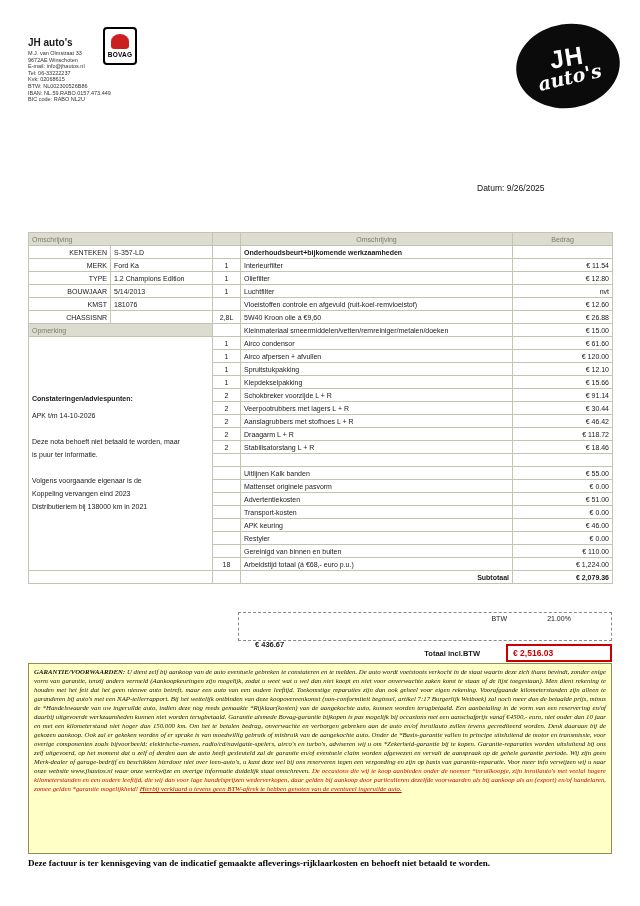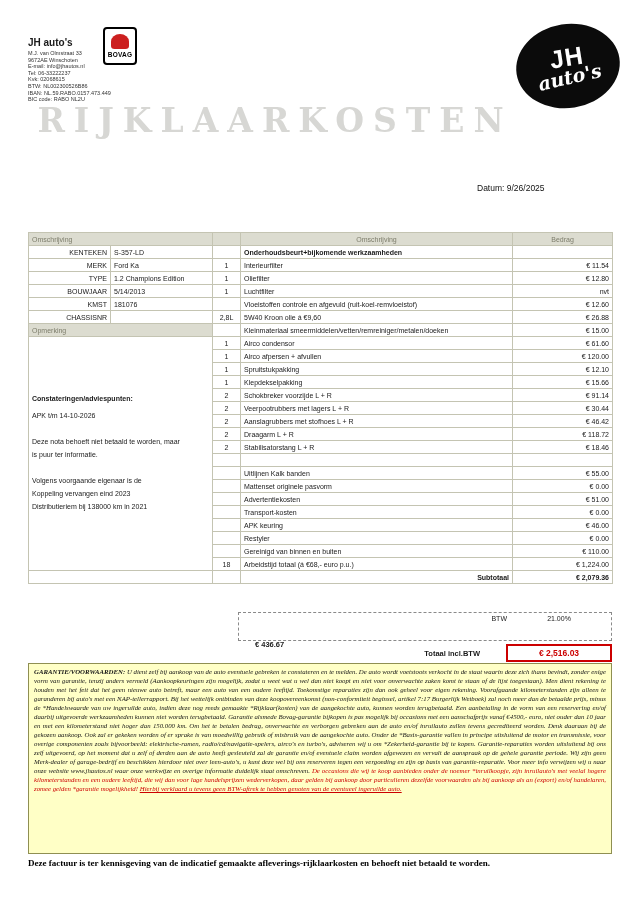--- a/index.html
+++ b/index.html
@@ -53,21 +53,21 @@
   
   .dashed-box { position:absolute; left:238px; top:612px; width:374px; height:29px;
     border:1px dashed #8a8a8a; padding:2px 0 0 0; font-size:7px; }
   .btw-row { display:flex; justify-content:flex-end; align-items:center; }
   .btw-pct { width:104px; text-align:center; }
   .btw-amount { font-weight:bold; font-size:7.5px; padding-left:16px; margin-top:18px; }
   .total-row { position:absolute; left:28px; top:644px; width:584px;
     display:flex; justify-content:flex-end; align-items:center; gap:26px; }
   .total-label { font-size:7.5px; font-weight:bold; }
   .total-box { width:106px; border:2px solid #cc0000; color:#cc0000; font-weight:bold;
-    font-size:8.5px; text-align:center; padding:2px 5px; background:#fff; }
+    font-size:8.5px; text-align:left; padding:2px 5px; background:#fff; }
   
   .terms-box { position:absolute; left:28px; top:663px; width:584px; height:191px;
     background:#ffffc6; border:1px solid #8f8f52; padding:3px 5px; overflow:hidden;
     font-family:"Liberation Serif", serif; font-style:italic;
     font-size:6.8px; line-height:9px; text-align:justify; color:#151515; }
   .terms-title { font-weight:bold; }
   .terms-red { color:#cc0000; }
   .terms-red-underline { color:#cc0000; text-decoration:underline; }
   .closing-line { position:absolute; left:28px; top:858px; width:590px;
     font-family:"Liberation Serif", serif; font-weight:bold; font-size:9px; color:#000; }
@@ -101,21 +101,20 @@
   <div class="bovag">
     <div class="bovag-shape"></div>
     <div class="bovag-text">BOVAG</div>
   </div>
 
   <div class="jh-logo">
     <div class="jh-top">JH</div>
     <div class="jh-bottom">auto's</div>
   </div>
 
-  <div class="watermark">RIJKLAARKOSTEN</div>
 
   <div class="date-line">Datum: 9/26/2025</div>
 
   <table class="main">
     <colgroup>
       <col style="width:82px">
         <col style="width:102px">
         <col style="width:28px">
         <col style="width:272px">
         <col style="width:100px">

